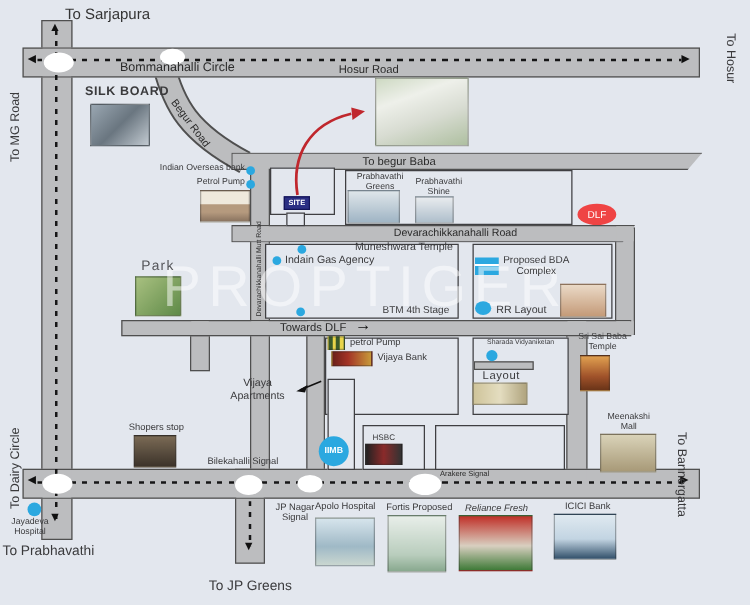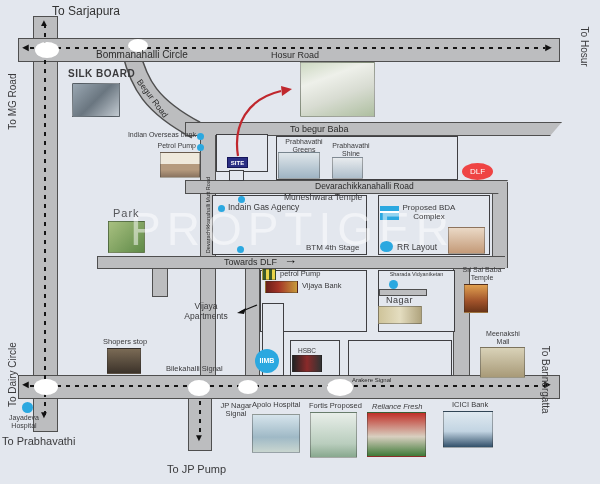--- a/index.html
+++ b/index.html
@@ -123,21 +123,21 @@
   <div class="dot" style="left:380px;top:241px;width:13px;height:11px;"></div>
   <div class="dot" style="left:389px;top:280px;width:9px;height:9px;"></div>
   <div class="dot" style="left:22px;top:402px;width:11px;height:11px;"></div>
 
   <div class="lbl" style="left:52px;top:5px;font-size:12px;color:#333;">To Sarjapura</div>
   <div class="lbl vert" style="left:-27px;top:96px;width:80px;font-size:10px;transform:rotate(-90deg);">To MG Road</div>
   <div class="lbl vert" style="left:-29px;top:369px;width:84px;font-size:10px;transform:rotate(-90deg);">To Dairy Circle</div>
   <div class="lbl vert" style="left:554px;top:41px;width:60px;font-size:10px;transform:rotate(90deg);">To Hosur</div>
   <div class="lbl vert" style="left:500px;top:374px;width:90px;font-size:10px;transform:rotate(90deg);">To Bannergatta</div>
   <div class="lbl" style="left:2px;top:435px;font-size:11px;">To Prabhavathi</div>
-  <div class="lbl" style="left:167px;top:463px;font-size:11px;">To JP Pump</div>
+  <div class="lbl" style="left:167px;top:463px;font-size:11px;">To JP Greens</div>
 
   <div class="lbl" style="left:96px;top:49px;font-size:10px;color:#2b2b2b;">Bommanahalli Circle</div>
   <div class="lbl" style="left:271px;top:50px;font-size:9px;color:#2b2b2b;">Hosur Road</div>
   <div class="lbl vert" style="left:116px;top:94px;width:72px;font-size:8.5px;color:#2b2b2b;transform:rotate(53deg);">Begur Road</div>
   <div class="lbl" style="left:290px;top:124px;font-size:9px;color:#2b2b2b;">To begur Baba</div>
   <div class="lbl" style="left:315px;top:182px;font-size:8.5px;color:#2b2b2b;">Devarachikkanahalli Road</div>
   <div class="lbl vert" style="left:153px;top:212px;width:110px;font-size:5.5px;color:#2b2b2b;transform:rotate(-90deg);">Devarachikkanahalli Mutt Road</div>
   <div class="lbl" style="left:224px;top:257px;font-size:9px;color:#2b2b2b;">Towards DLF</div>
   <div class="lbl" style="left:284px;top:253px;font-size:13px;font-weight:bold;color:#101010;">→</div>
 
@@ -153,21 +153,21 @@
   <div class="lbl" style="left:248px;top:193px;font-size:8.5px;margin-left:36px;">Muneshwara Temple</div>
   <div class="lbl" style="left:228px;top:203px;font-size:8.5px;">Indain Gas Agency</div>
   <div class="lbl" style="left:113px;top:207px;font-size:11px;color:#55565a;letter-spacing:1px;">Park</div>
   <div class="lbl" style="left:306px;top:244px;font-size:8px;">BTM 4th Stage</div>
   <div class="lbl wrap" style="left:400px;top:204px;width:58px;font-size:8px;">Proposed BDA Complex</div>
   <div class="lbl" style="left:397px;top:243px;font-size:8.5px;">RR Layout</div>
   <div class="lbl" style="left:280px;top:270px;font-size:7.5px;">petrol Pump</div>
   <div class="lbl" style="left:302px;top:282px;font-size:7.5px;">Vijaya Bank</div>
   <div class="lbl wrap" style="left:176px;top:302px;width:60px;font-size:8.5px;">Vijaya Apartments</div>
   <div class="lbl wrap" style="left:379px;top:271px;width:75px;font-size:5.5px;">Sharada Vidyaniketan</div>
-  <div class="lbl" style="left:386px;top:295px;font-size:9px;letter-spacing:.5px;">Nagar</div>
+  <div class="lbl" style="left:386px;top:295px;font-size:9px;letter-spacing:.5px;">Layout</div>
   <div class="lbl wrap" style="left:458px;top:266px;width:48px;font-size:7px;">Sri Sai Baba Temple</div>
   <div class="lbl wrap" style="left:480px;top:330px;width:46px;font-size:7px;">Meenakshi Mall</div>
   <div class="lbl" style="left:103px;top:338px;font-size:7.5px;">Shopers stop</div>
   <div class="lbl wrap" style="left:4px;top:414px;width:40px;font-size:7px;">Jayadeva Hospital</div>
   <div class="lbl" style="left:298px;top:347px;font-size:6.5px;">HSBC</div>
   <div class="lbl" style="left:252px;top:401px;font-size:7.5px;">Apolo Hospital</div>
   <div class="lbl" style="left:309px;top:402px;font-size:7.5px;">Fortis Proposed</div>
   <div class="lbl" style="left:372px;top:403px;font-size:7.5px;font-style:italic;">Reliance Fresh</div>
   <div class="lbl" style="left:452px;top:401px;font-size:7.5px;">ICICI Bank</div>
 

